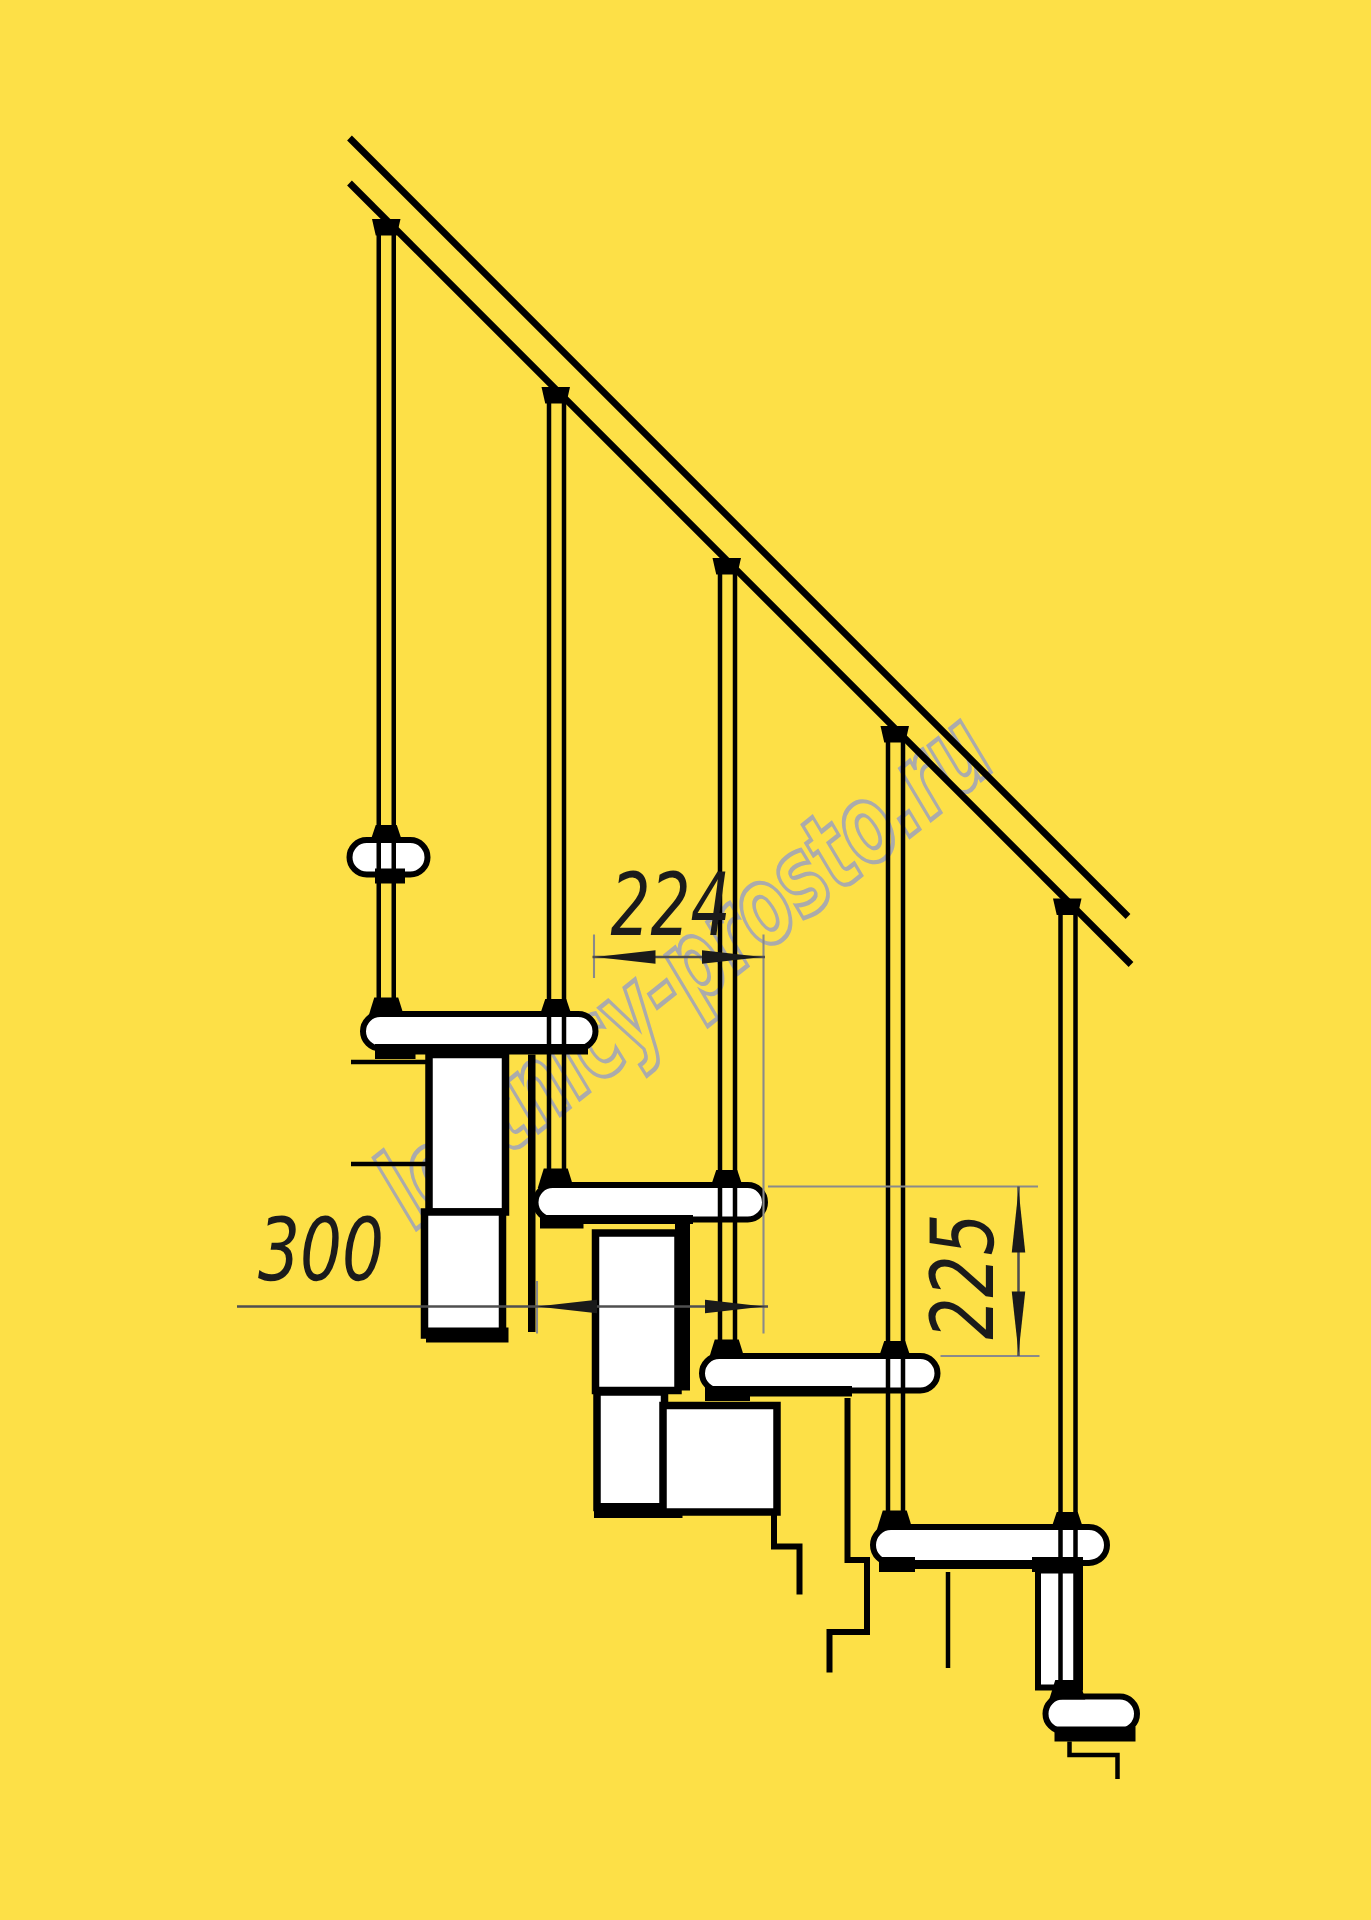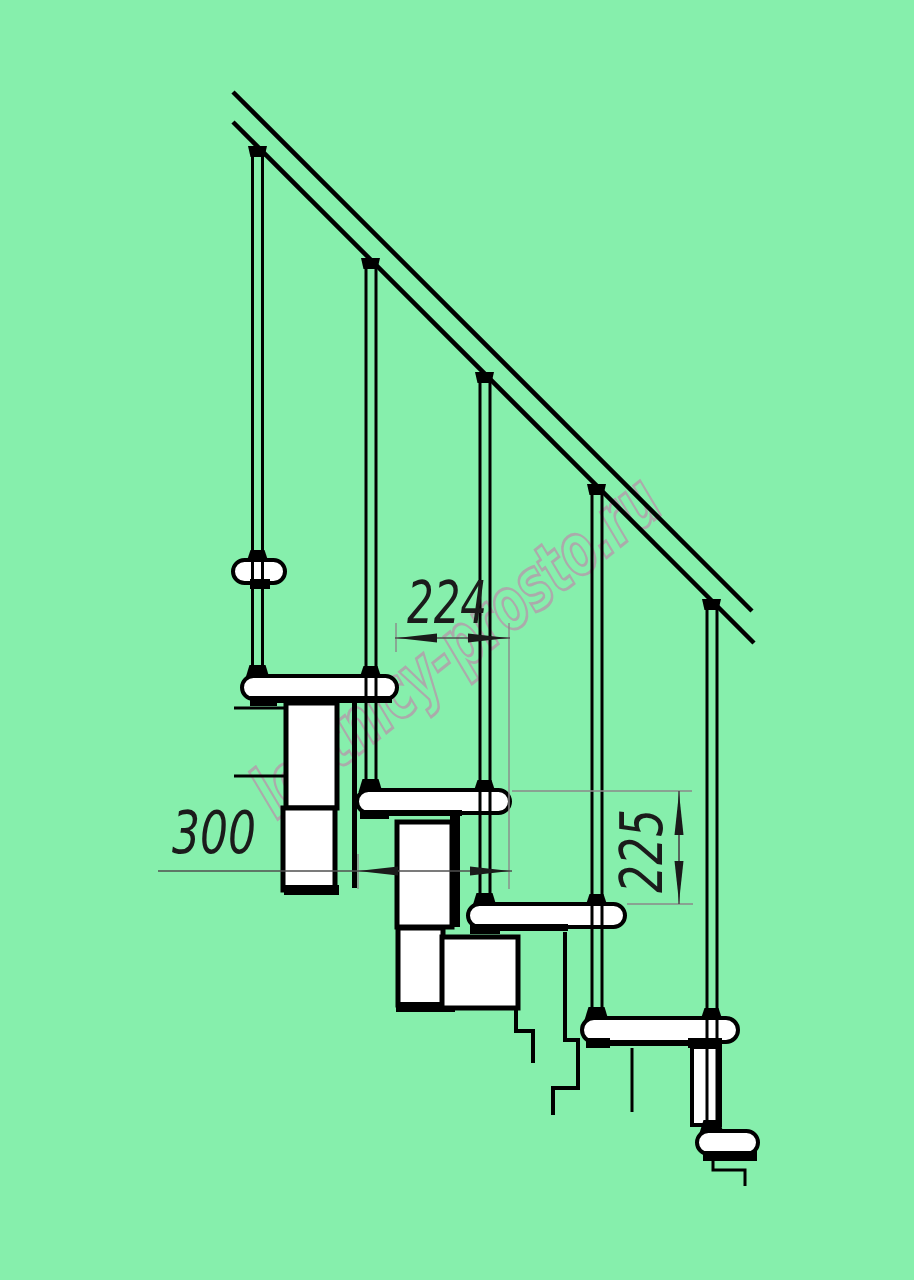--- a/index.html
+++ b/index.html
@@ -1,19 +1,19 @@
 <!DOCTYPE html>
 <html><head>
 <meta charset="utf-8">
 <style>
   html,body{margin:0;padding:0;background:#ffffff;}
   .canvas{
     position:relative;
     width:914px;height:1280px;
-    background:#86efac;
+    background:#fde047;
     overflow:hidden;
     font-family:"DejaVu Sans", sans-serif;
     text-align:right;
   }
   svg{position:absolute;left:0;top:0;display:block;}
   .dim-text{
     font-family:"DejaVu Sans", sans-serif;
     font-style:italic;
     fill:#1b1b1b;
   }

